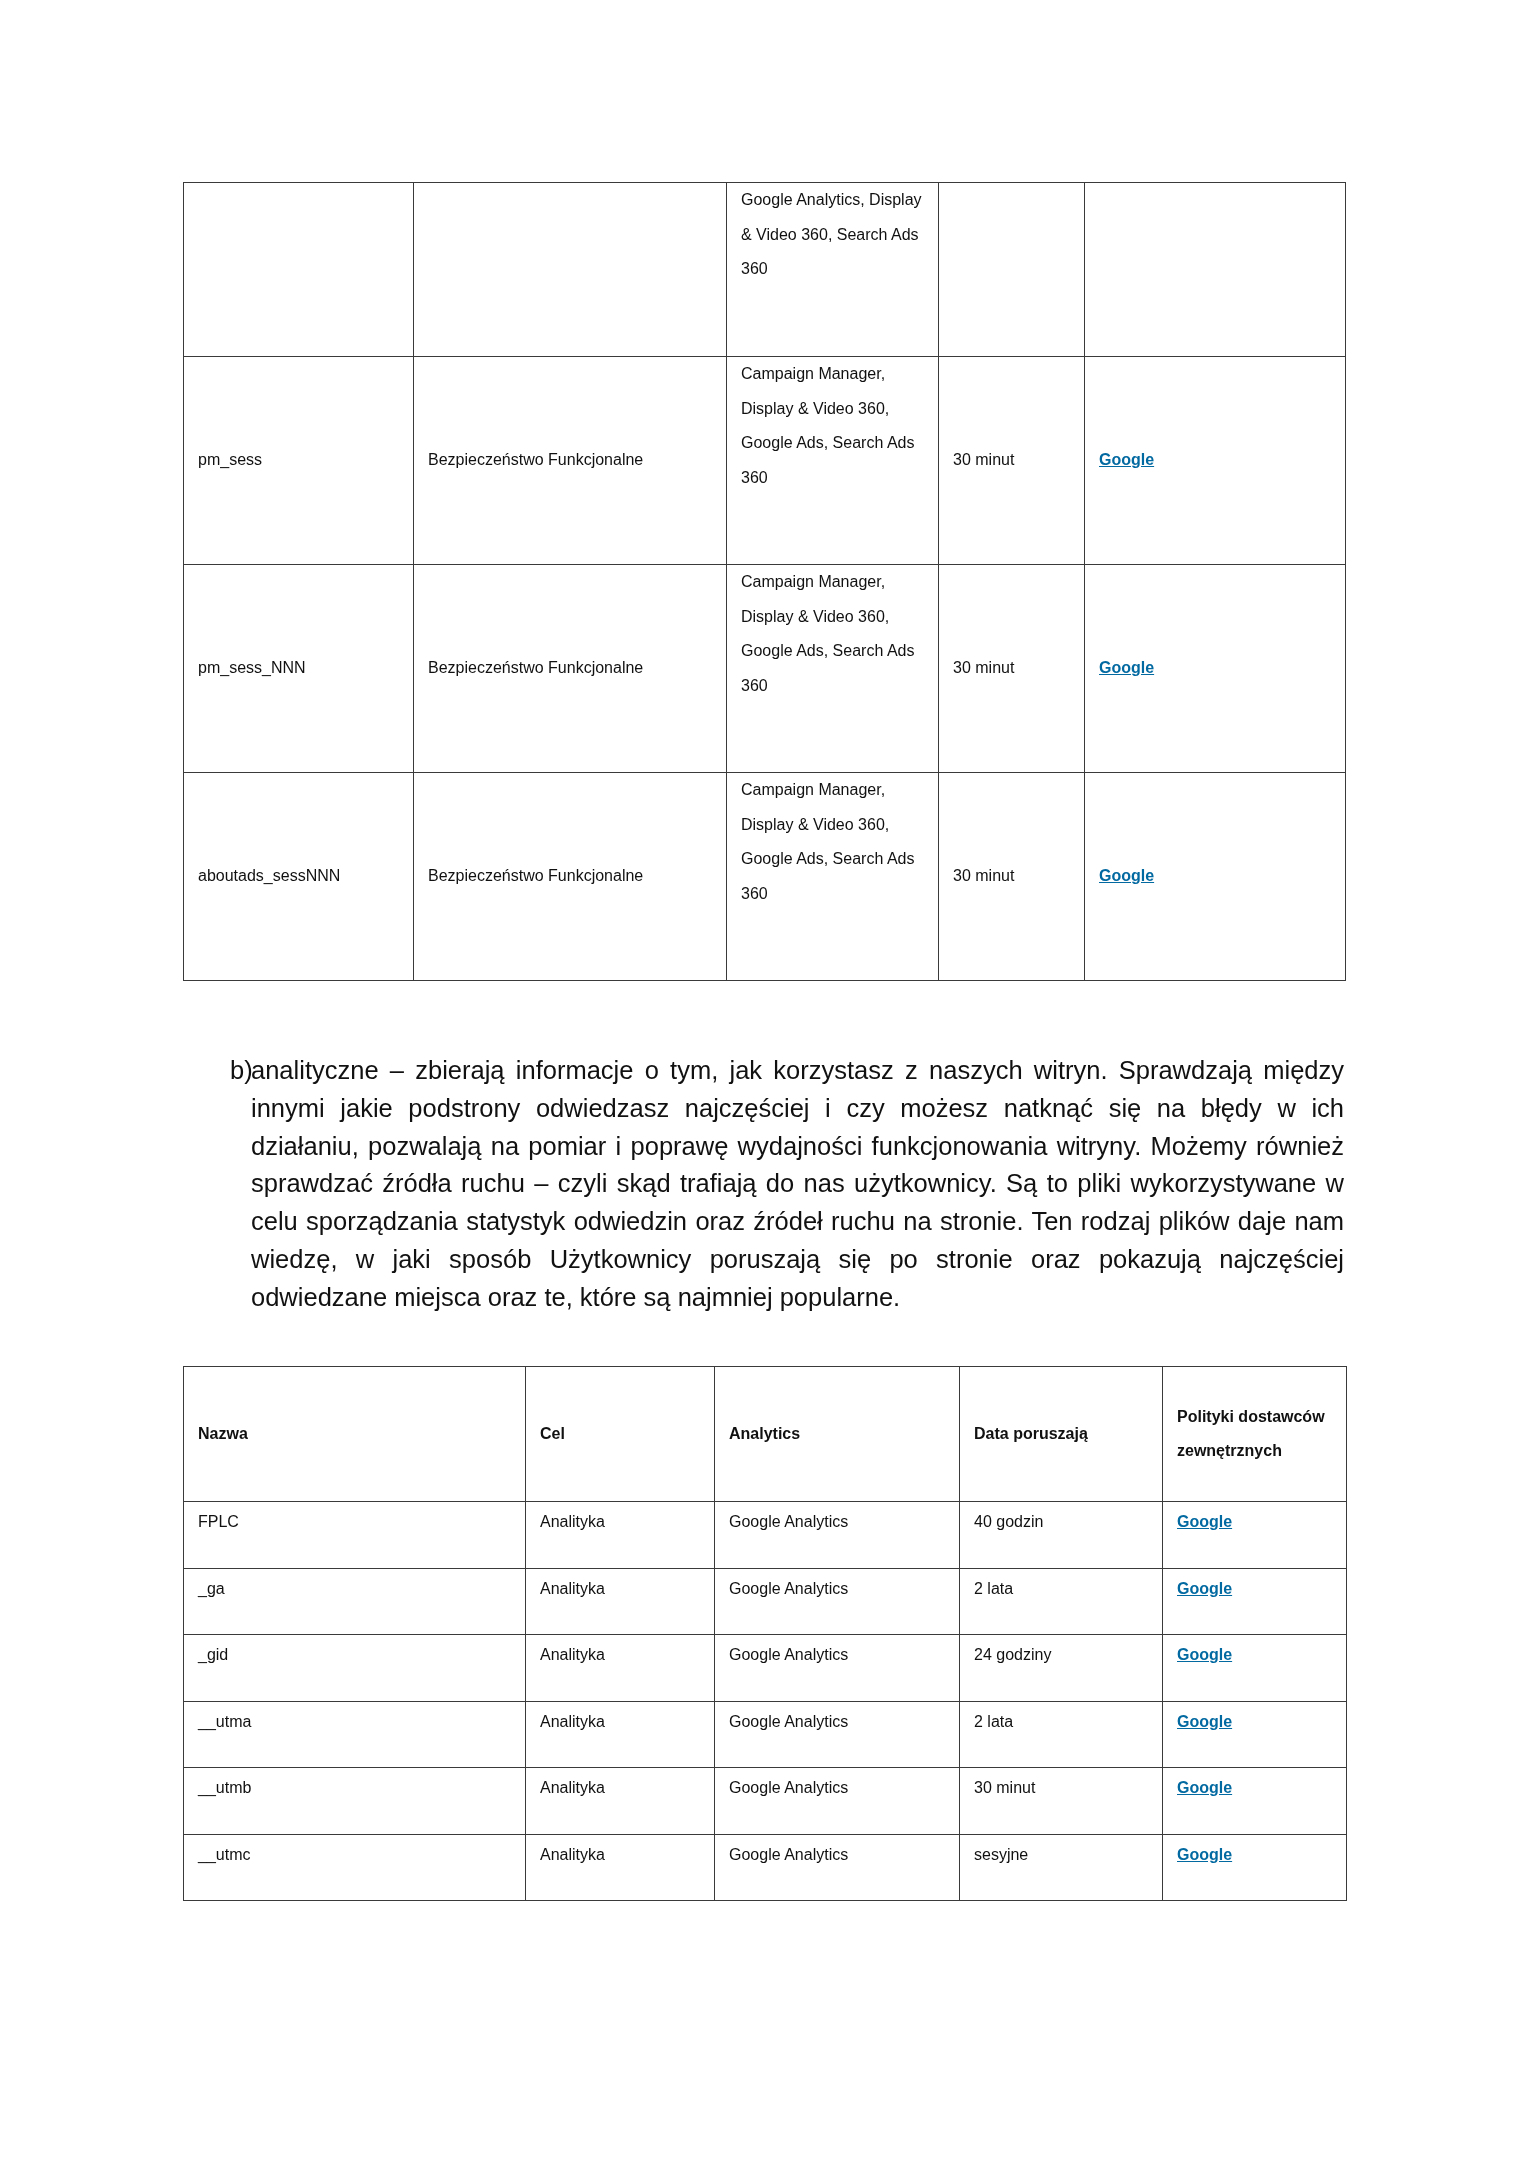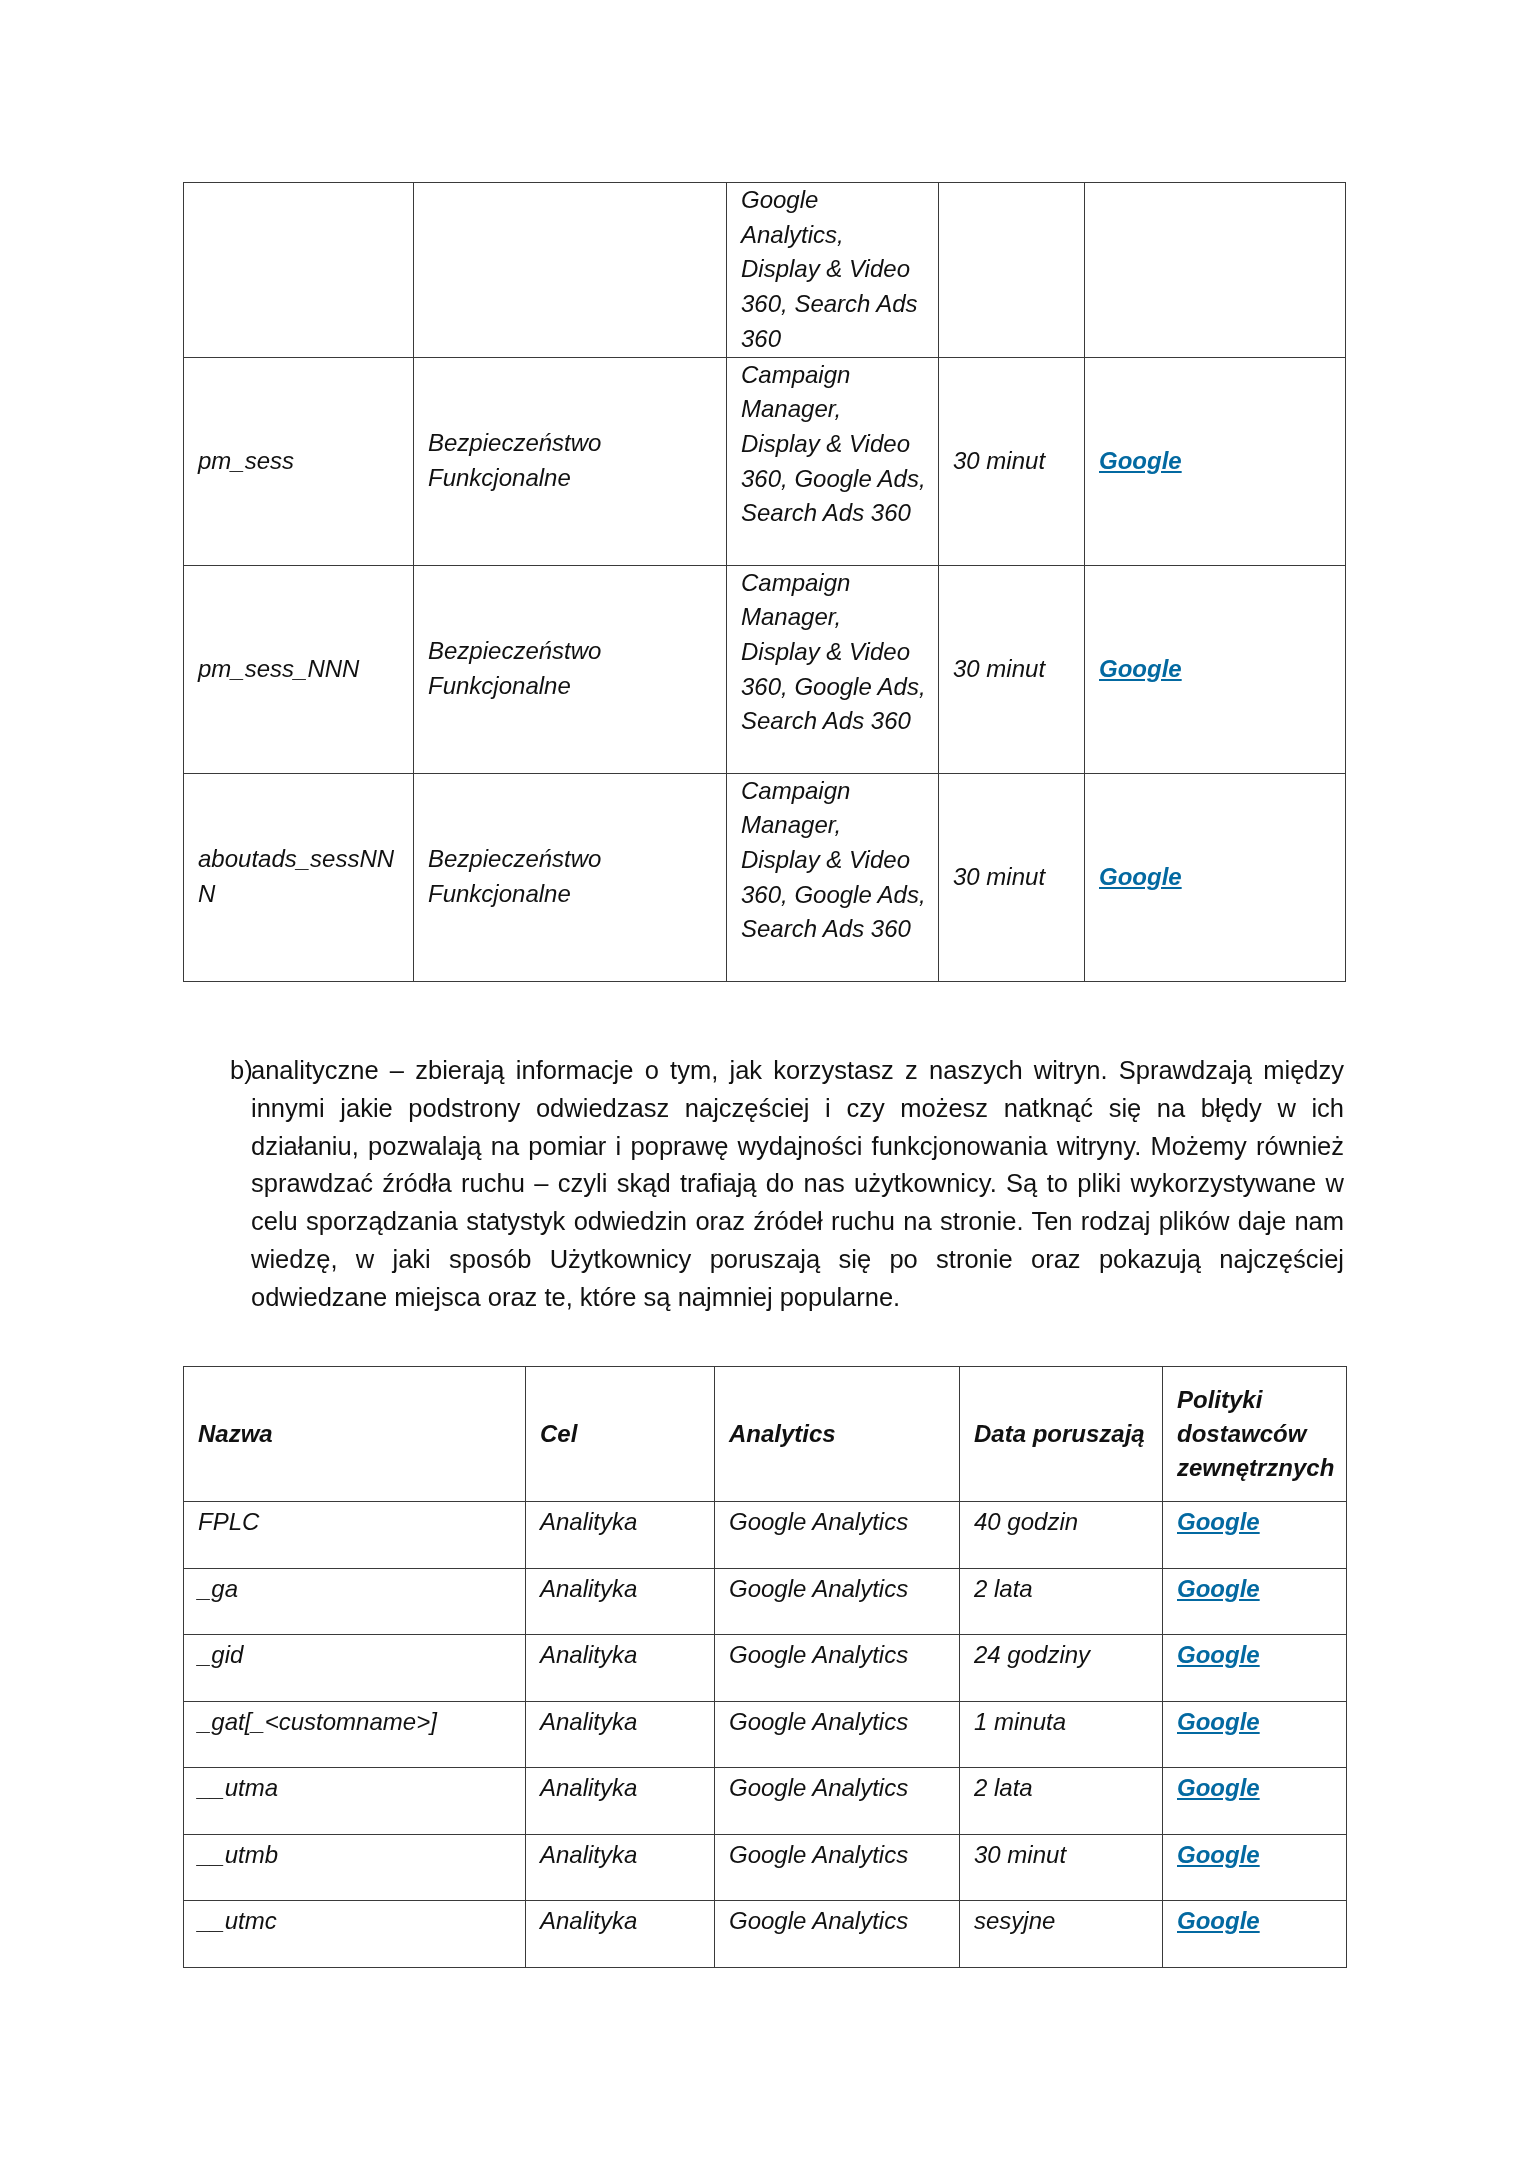--- a/index.html
+++ b/index.html
@@ -1,19 +1,19 @@
 <!DOCTYPE html>
 <html><head>
 <meta charset="utf-8">
 <style>
   html, body { margin:0; padding:0; background:#ffffff; }
   body { width:1529px; height:2160px; position:relative; overflow:hidden;
          font-family:"Liberation Sans", sans-serif; color:#000; }
   table { position:absolute; border-collapse:collapse; table-layout:fixed; }
-  td { border:1.5px solid #3a3a3a; padding:0 14px; font-size:24px; color:#111;font-style:italic; }
+  td { border:1.5px solid #3a3a3a; padding:0 14px; font-size:16px; color:#111; }
   #t1 { left:183px; top:182px; width:1162px; }
   #t1 td { line-height:34.7px; vertical-align:middle; }
   #t1 td.prov { vertical-align:top; padding:0 12px 0 14px; }
   #t2 { left:183px; top:1366px; width:1163px; }
   #t2 td { vertical-align:top; padding:4px 14px 0 14px; line-height:32px; }
   #t2 tr.head td { vertical-align:middle; font-weight:bold; padding-top:0; line-height:34px; }
   a.link { color:#0369a1; font-weight:bold; text-decoration:underline; }
   #para { position:absolute; left:230px; top:1052px; width:1114px; font-size:25.5px; line-height:37.8px; color:#111; }
   #para .marker { position:absolute; left:0; top:0; }
   #para .text { margin-left:21px; text-align:justify; }
@@ -97,27 +97,20 @@
     <td><a class="link">Google</a></td>
   </tr>
   <tr style="height:66.5px">
     <td>_gid</td>
     <td>Analityka</td>
     <td>Google Analytics</td>
     <td>24 godziny</td>
     <td><a class="link">Google</a></td>
   </tr>
   <tr style="height:66.5px">
-    <td>_gat[_&lt;customname&gt;]</td>
-    <td>Analityka</td>
-    <td>Google Analytics</td>
-    <td>1 minuta</td>
-    <td><a class="link">Google</a></td>
-  </tr>
-  <tr style="height:66.5px">
     <td>__utma</td>
     <td>Analityka</td>
     <td>Google Analytics</td>
     <td>2 lata</td>
     <td><a class="link">Google</a></td>
   </tr>
   <tr style="height:66.5px">
     <td>__utmb</td>
     <td>Analityka</td>
     <td>Google Analytics</td>

